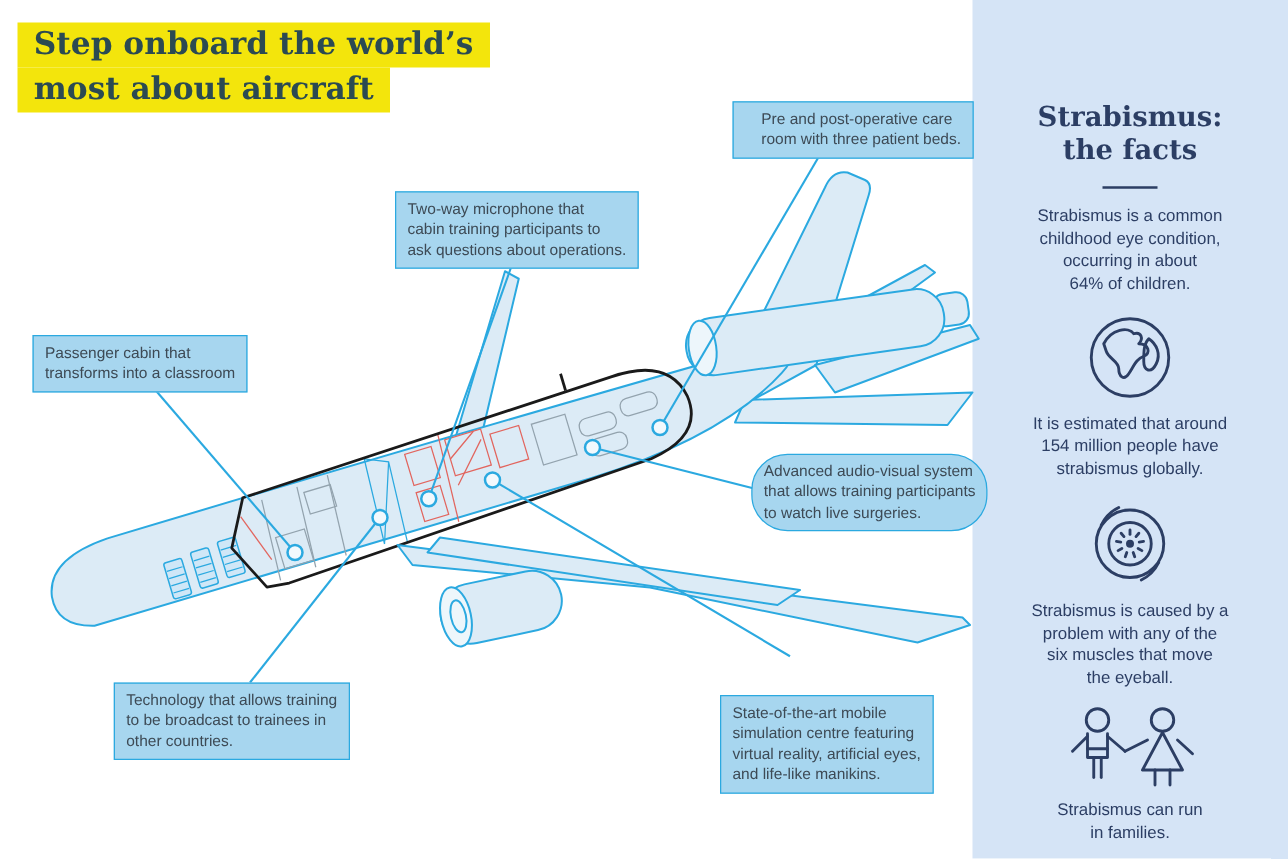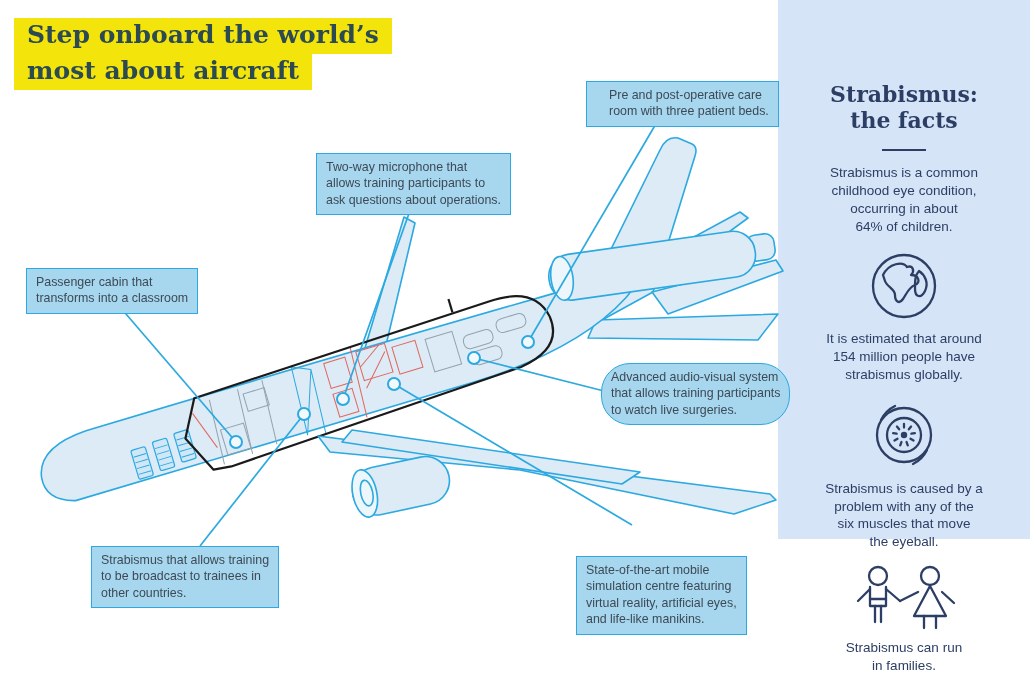--- a/index.html
+++ b/index.html
@@ -13,21 +13,21 @@
   
   #main-title{position:absolute;left:14px;top:18px;z-index:4;}
   #main-title .tline{display:table;background:var(--yellow);color:var(--title_ink);
      font-family:"DejaVu Serif",serif;font-weight:bold;font-size:25px;line-height:1.12;
      padding:3px 13px 5px 13px;}
   
   .callout{position:absolute;z-index:3;background:var(--callout_fill);
      border:1.6px solid var(--blue);color:var(--ink);font-size:12.4px;line-height:1.32;
      padding:5px 9px 6px 9px;white-space:pre-line;}
   
-  #sidebar{position:absolute;left:778px;top:0;width:252px;height:539px;z-index:1;
+  #sidebar{position:absolute;left:778px;top:0;width:252px;height:687px;z-index:1;
      background:var(--sidebar_bg);color:var(--navy);text-align:center;}
   #sidebar-inner{padding-top:82px;}
   #sidebar-title{font-family:"DejaVu Serif",serif;font-weight:bold;font-size:22px;line-height:1.18;}
   .rule{width:44px;border-top:2.6px solid var(--navy);margin:15px auto 13px auto;}
   .fact{font-size:13.5px;line-height:1.33;white-space:pre-line;margin:0 auto;width:200px;}
   .fact-icon{margin:14px auto 8px auto;}
   .fact-icon svg{display:block;margin:0 auto;}
   .ic{fill:none;stroke:var(--navy);stroke-width:2.3;stroke-linecap:round;stroke-linejoin:round;}
   .icf{fill:var(--navy);stroke:none;}
   
@@ -194,28 +194,28 @@
   </svg>
 
   <h1 id="main-title" style="margin:0;">
     <span class="tline">Step onboard the world’s</span>
     <span class="tline">most about aircraft</span>
   </h1>
 
   <div class="callout" style="left:26px;top:268px;">Passenger cabin that
 transforms into a classroom</div>
   <div class="callout" style="left:316px;top:153px;">Two-way microphone that
-allows training participants to
+cabin training participants to
 ask questions about operations.</div>
   <div class="callout" style="left:586px;top:81px;padding-left:22px;">Pre and post-operative care
 room with three patient beds.</div>
   <div class="callout" style="left:601px;top:363px;border-radius:29px;">Advanced audio-visual system
 that allows training participants
 to watch live surgeries.</div>
-  <div class="callout" style="left:91px;top:546px;">Strabismus that allows training
+  <div class="callout" style="left:91px;top:546px;">Technology that allows training
 to be broadcast to trainees in
 other countries.</div>
   <div class="callout" style="left:576px;top:524px;margin-top:32px;">State-of-the-art mobile
 simulation centre featuring
 virtual reality, artificial eyes,
 and life-like manikins.</div>
 
 </div>
 
 </body></html>

